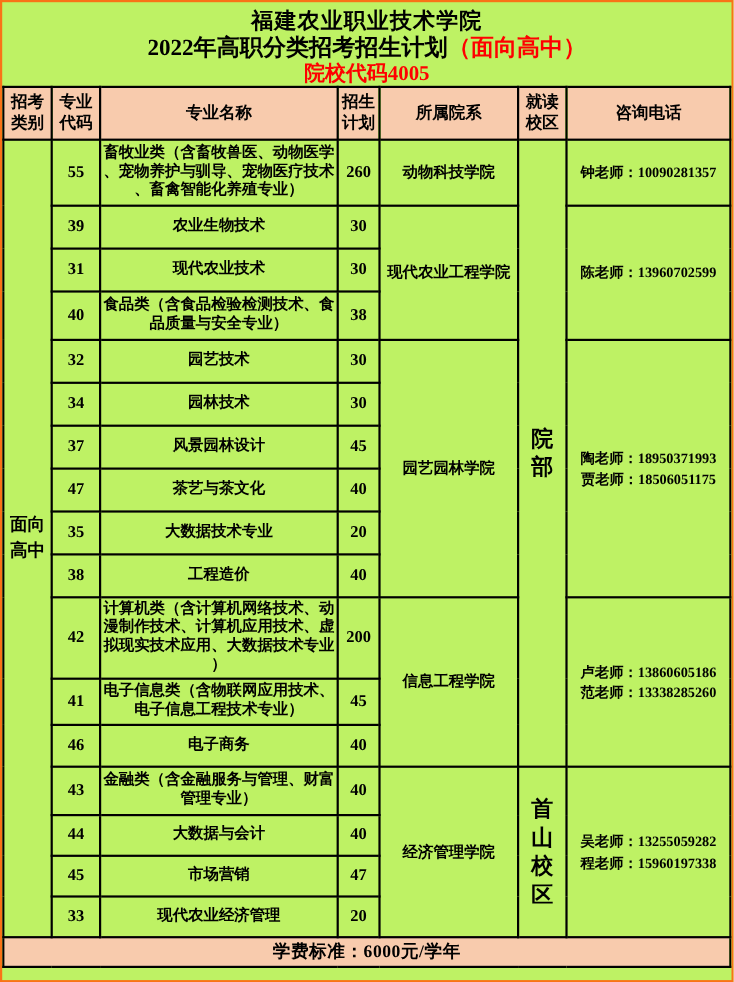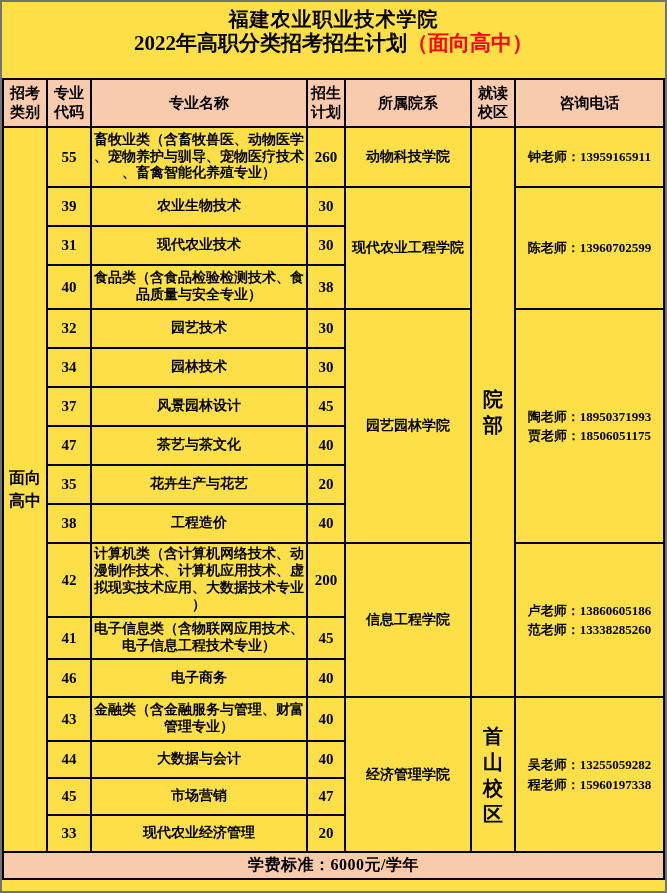--- a/index.html
+++ b/index.html
@@ -1,19 +1,19 @@
 <!DOCTYPE html>
 <html><head>
 <meta charset="utf-8">
 <style>
   html,body { margin:0; padding:0; background:#ffffff; }
   body { font-family:"Liberation Serif","DejaVu Serif",serif; font-weight:bold; color:#000; }
   .page {
     width:667px; height:893px; box-sizing:border-box;
-    border:2px solid #737373; background:#fde047; overflow:hidden;
+    border:2px solid #f97316; background:#bef264; overflow:hidden;
   }
   .title-block { text-align:center; padding-top:5px; height:71px; }
   .title-line1 { font-size:20px; line-height:24px; letter-spacing:1px; }
   .title-line2 { font-size:21px; line-height:25px; }
   .title-line3 { font-size:19px; line-height:23px; color:#ff0000; }
   .red { color:#ff0000; }
 
   table.plan {
     width:100%; border-collapse:collapse; table-layout:fixed;
   }
@@ -42,20 +42,21 @@
   }
 </style>
 </head>
 <body>
 
 <div class="page">
 
   <div class="title-block">
     <div class="title-line1">福建农业职业技术学院</div>
     <div class="title-line2"><span>2022年高职分类招考招生计划</span><span class="red">（面向高中）</span></div>
+    <div class="title-line3">院校代码4005</div>
   </div>
 
   <table class="plan">
     <colgroup>
       <col style="width:44px">
         <col style="width:44px">
         <col style="width:216px">
       <col style="width:38px">
         <col style="width:126px">
         <col style="width:44px">
@@ -74,21 +75,21 @@
     </thead>
     <tbody>
       <tr style="height:60px">
         <td class="category" rowspan="17">面向高中</td>
         <td class="code">55</td>
         <td class="major">畜牧业类（含畜牧兽医、动物医学、宠物养护与驯导、宠物医疗技术、畜禽智能化养殖专业）</td>
         <td class="plan-num">260</td>
         <td class="dept" rowspan="1">动物科技学院</td>
         <td class="campus" rowspan="13">院部</td>
         <td class="phone" rowspan="1">
-          <div>钟老师：13959165911</div>
+          <div>钟老师：10090281357</div>
         </td>
       </tr>
       <tr style="height:39px">
         <td class="code">39</td>
         <td class="major">农业生物技术</td>
         <td class="plan-num">30</td>
         <td class="dept" rowspan="3">现代农业工程学院</td>
         <td class="phone" rowspan="3">
           <div>陈老师：13960702599</div>
         </td>
@@ -123,21 +124,21 @@
         <td class="major">风景园林设计</td>
         <td class="plan-num">45</td>
       </tr>
       <tr style="height:39px">
         <td class="code">47</td>
         <td class="major">茶艺与茶文化</td>
         <td class="plan-num">40</td>
       </tr>
       <tr style="height:39px">
         <td class="code">35</td>
-        <td class="major">花卉生产与花艺</td>
+        <td class="major">大数据技术专业</td>
         <td class="plan-num">20</td>
       </tr>
       <tr style="height:39px">
         <td class="code">38</td>
         <td class="major">工程造价</td>
         <td class="plan-num">40</td>
       </tr>
       <tr style="height:74px">
         <td class="code">42</td>
         <td class="major">计算机类（含计算机网络技术、动漫制作技术、计算机应用技术、虚拟现实技术应用、大数据技术专业）</td>

